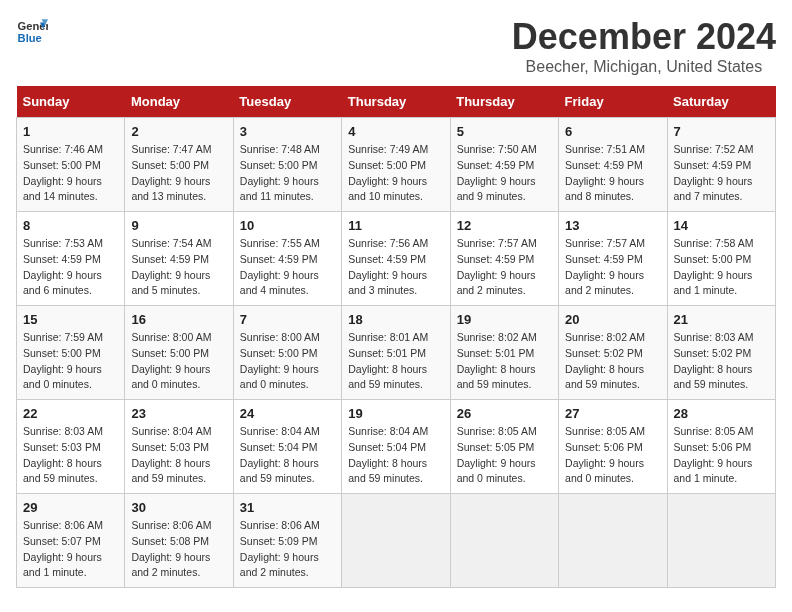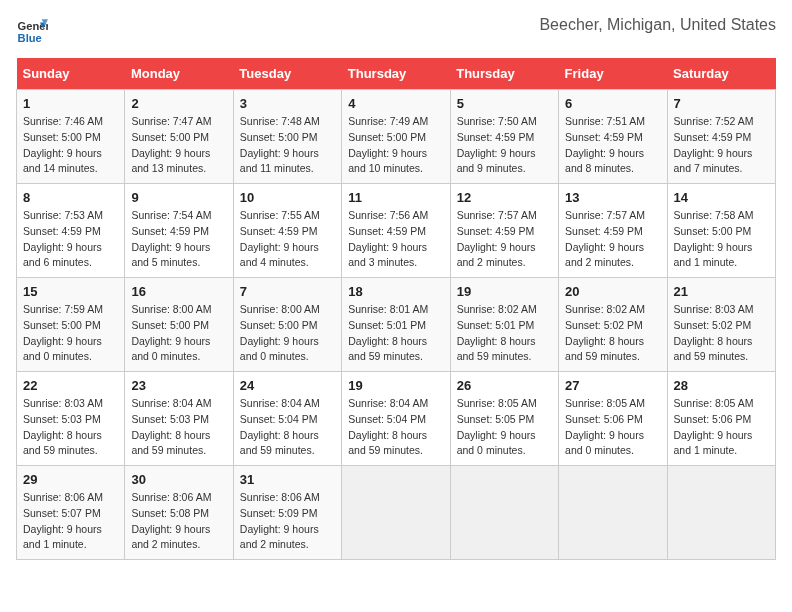--- a/index.html
+++ b/index.html
@@ -37,21 +37,21 @@
       font-size: 16px;
       color: #555;
       text-align: center;
     }
     table {
       width: 100%;
       border-collapse: collapse;
       font-size: 11px;
     }
     thead tr th {
-      background-color: #ef4444;
+      background-color: #b91c1c;
       color: #fff;
       padding: 8px 6px;
       text-align: left;
       font-size: 13px;
       font-weight: bold;
       margin-left: 12px;
     }
     tbody tr td {
       border: 1px solid #ccc;
       padding: 6px 6px 6px 6px;
@@ -85,20 +85,21 @@
 <div class="header-area">
   <div class="logo">
     <svg class="logo-icon" viewBox="0 0 40 40">
       <text x="2" y="18" font-size="14" font-weight="bold" fill="#333">General</text>
       <text x="2" y="32" font-size="14" font-weight="bold" fill="#1a6bb5">Blue</text>
       <polygon points="30,8 38,8 34,16" fill="#1a6bb5"></polygon>
       <polygon points="32,4 40,4 36,12" fill="#5599cc"></polygon>
     </svg>
   </div>
   <div class="title-area">
+    <div class="month-title">December 2024</div>
     <div class="location-title">Beecher, Michigan, United States</div>
   </div>
 </div>
 
 <table>
   <thead>
     <tr>
     <th>Sunday</th>
         <th>Monday</th>
         <th>Tuesday</th>

